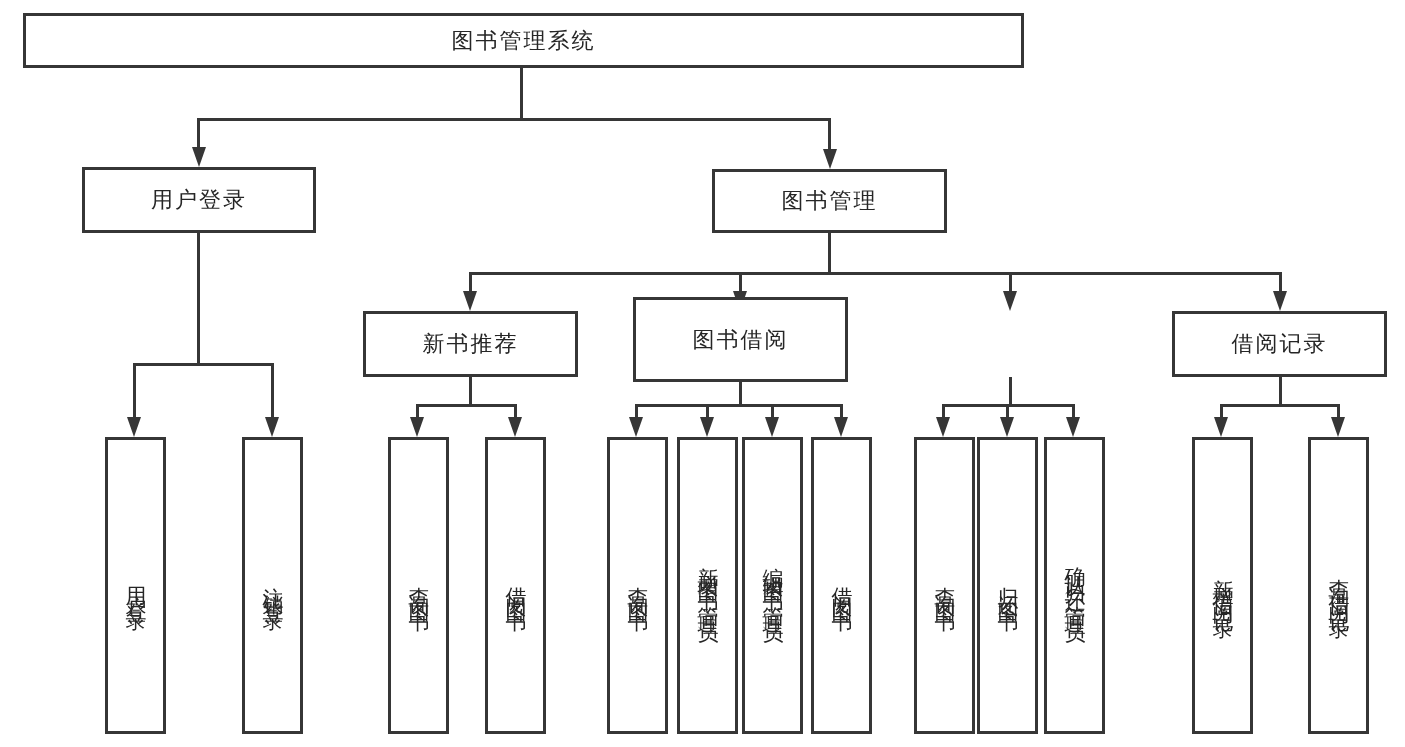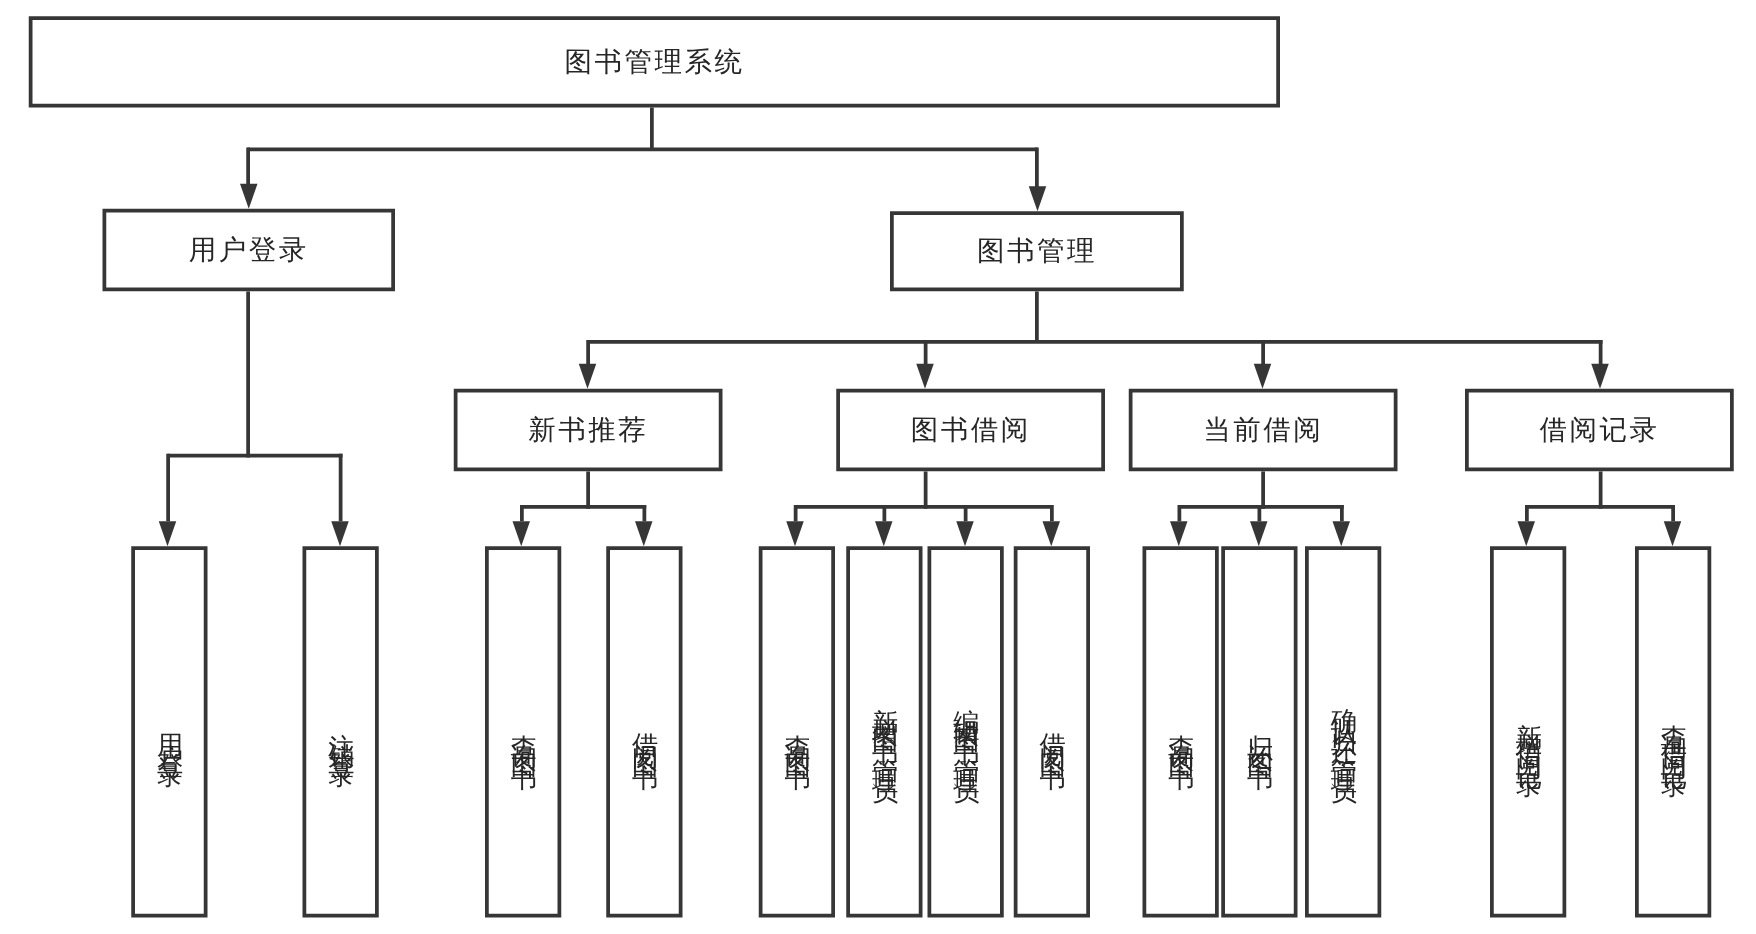--- a/index.html
+++ b/index.html
@@ -38,43 +38,40 @@
     position:absolute; left:1185px; top:716px;
     font-size:19px; color:#b9b9b9; letter-spacing:1px;
     z-index:5; white-space:nowrap;
   }
 </style>
 </head>
 <body>
 
 <div id="canvas">
 
-  <div class="node" style="left:23px; top:13px; width:1001px; height:73px;">
+  <div class="node" style="left:23px; top:13px; width:1001px; height:55px;">
     <span>图书管理系统</span>
   </div>
 
   <div class="node" style="left:82px; top:167px; width:234px; height:66px;">
     <span>用户登录</span>
   </div>
 
   <div class="node" style="left:363px; top:311px; width:215px; height:66px;">
     <span>新书推荐</span>
   </div>
 
   <div class="node" style="left:712px; top:169px; width:235px; height:64px;">
     <span>图书管理</span>
   </div>
 
-  <div class="node" style="left:633px; top:311px; width:215px; height:66px;margin-left:36px;">
+  <div class="node" style="left:633px; top:297px; width:215px; height:85px;">
     <span>图书借阅</span>
   </div>
 
-  <div class="node" style="left:903px; top:311px; width:215px; height:66px;">
-    <span>当前借阅</span>
-  </div>
 
   <div class="node" style="left:1172px; top:311px; width:215px; height:66px;">
     <span>借阅记录</span>
   </div>
 
   <div class="leaf" style="left:105px;">
     <span>用户登录</span>
   </div>
   <div class="leaf" style="left:242px;">
     <span>注销登录</span>

